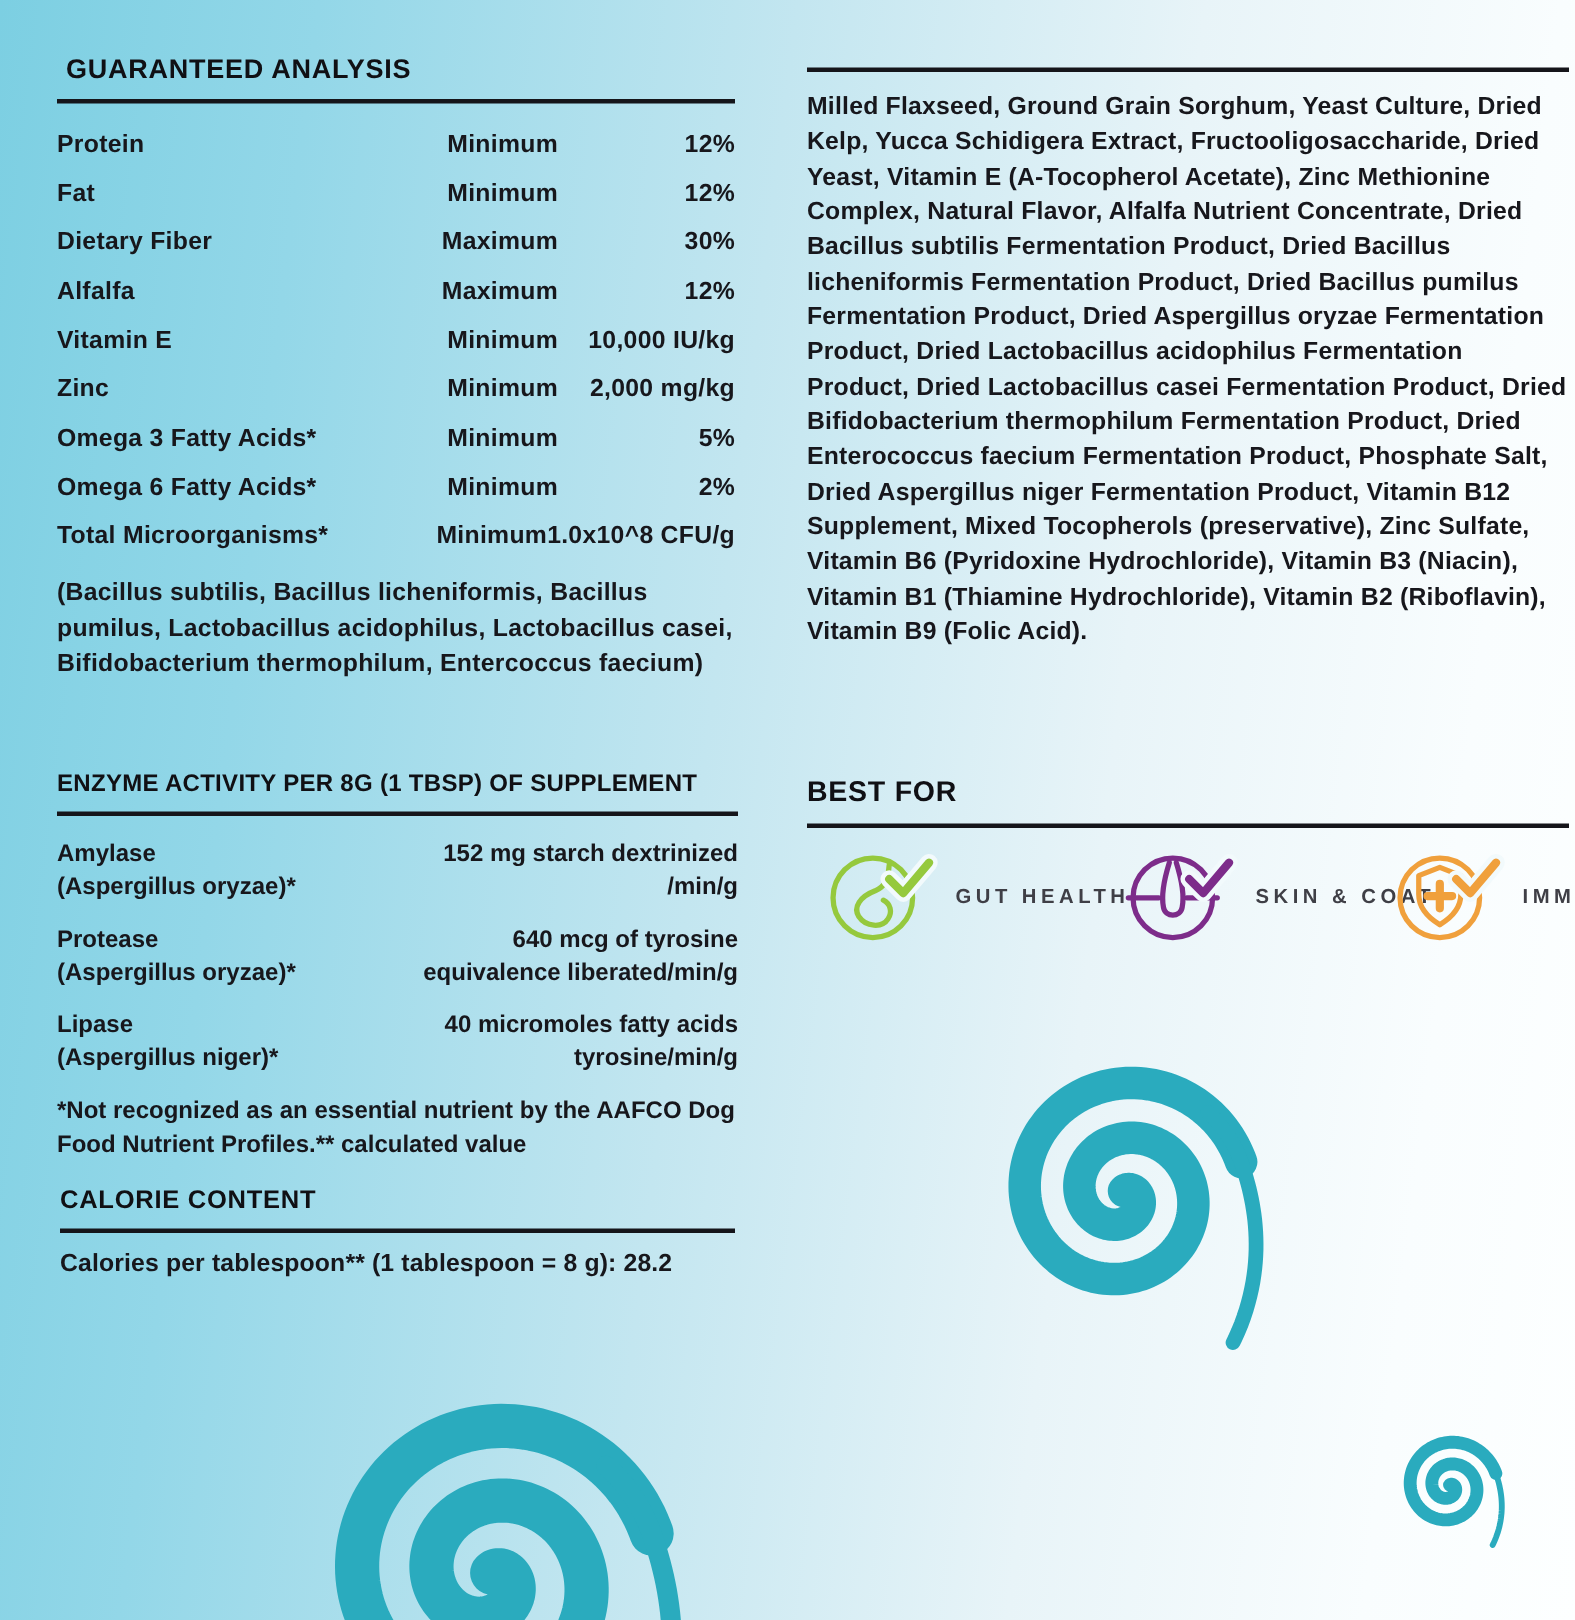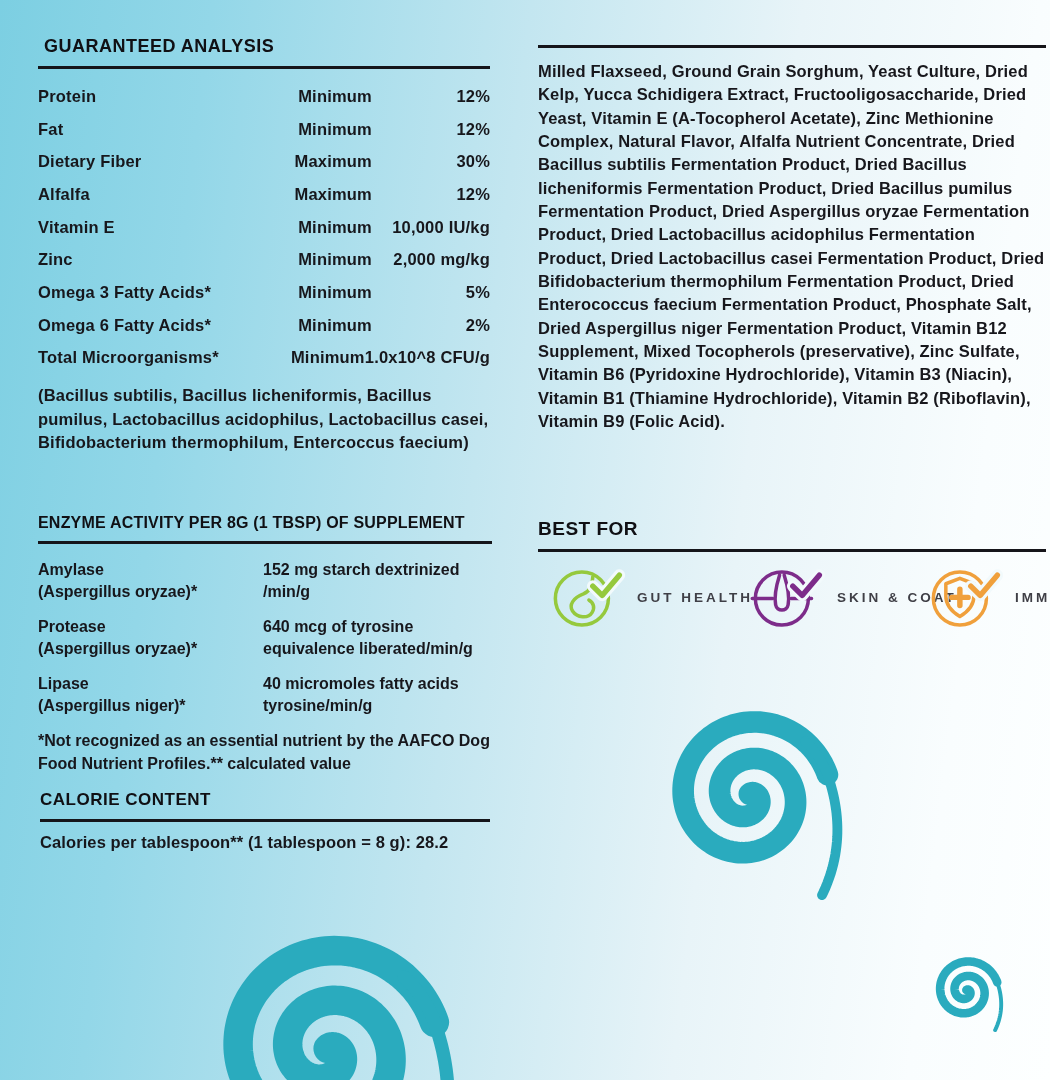--- a/index.html
+++ b/index.html
@@ -21,21 +21,21 @@
   .ga-row .qual{width:110px;text-align:right;}
   .ga-row .val{flex:1;text-align:right;white-space:nowrap;}
   .note{margin:10px 0 0 0;font-size:16.5px;font-weight:bold;line-height:23.5px;letter-spacing:.2px;}
 
   
   .enzyme{left:38px;top:514px;width:454px;}
   .enzyme h2{font-size:16px;letter-spacing:.2px;}
   .enz-rows{margin-top:15px;}
   .enz-row{display:flex;justify-content:space-between;margin-bottom:13px;font-size:16px;font-weight:bold;line-height:22px;}
   .enz-row .left{width:225px;}
-  .enz-row .right{flex:1;white-space:nowrap;}
+  .enz-row .right{flex:1;text-align:right;white-space:nowrap;}
   .enz-row .right span{display:block;}
   .footnote{margin:7px 0 0 0;font-size:16px;font-weight:bold;line-height:22.5px;}
 
   
   .calorie{left:40px;top:790px;width:450px;}
   .calorie h2{font-size:17px;}
   .cal-text{margin:11px 0 0 0;font-size:16.5px;font-weight:bold;letter-spacing:.1px;white-space:nowrap;}
 
   
   .ingredients{left:538px;top:36px;width:508px;}

